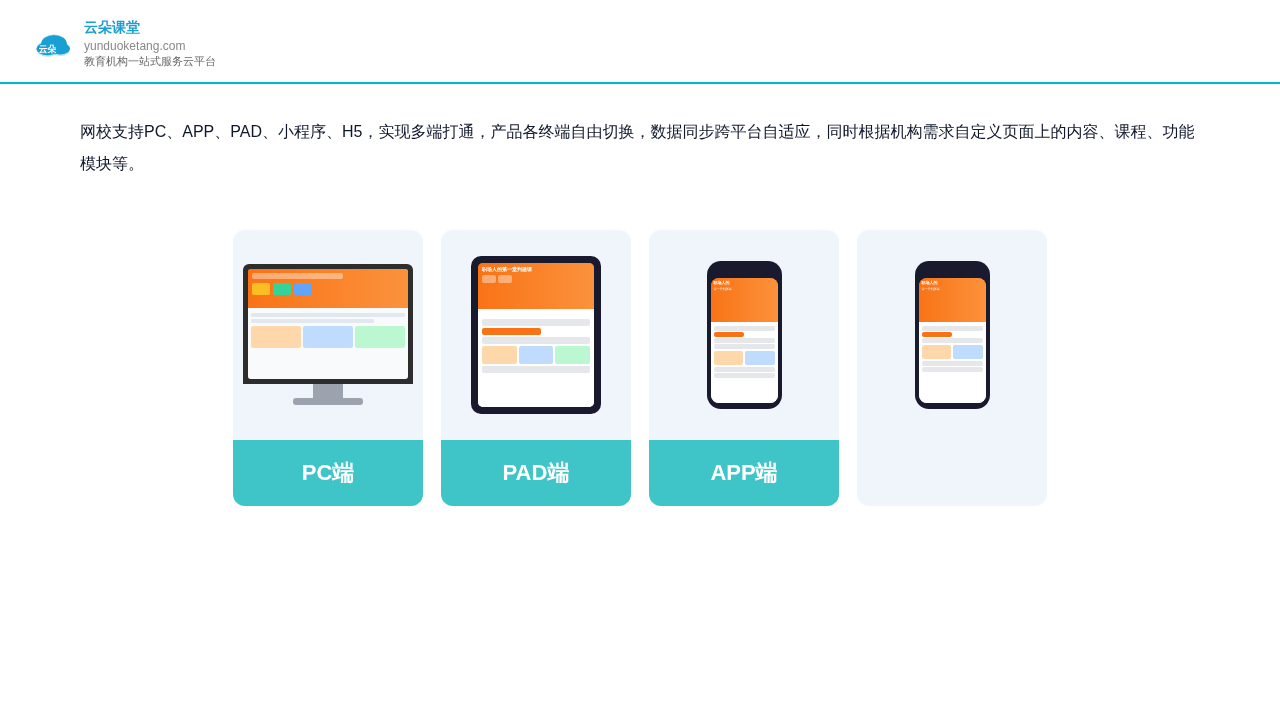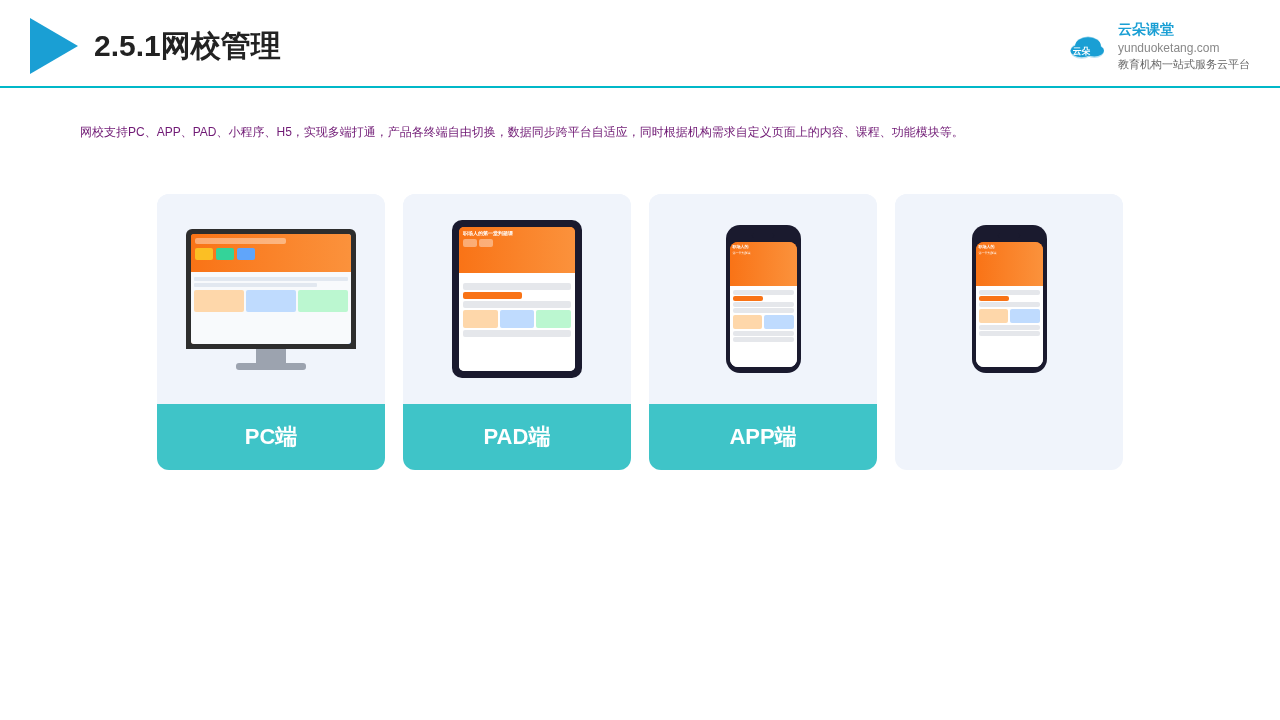--- a/index.html
+++ b/index.html
@@ -60,38 +60,38 @@
     }
     .brand-name {
       font-size: 14px;
       font-weight: bold;
       color: #1a9fd4;
     }
 
     
     .description {
       padding: 32px 80px 20px 80px;
-      font-size: 12px;
-      color: #701a75;
+      font-size: 16px;
+      color: #0f172a;
       line-height: 2;
     }
 
     
     .cards-container {
       display: flex;
       justify-content: center;
       gap: 18px;
       padding: 20px 60px;
       margin-top: 10px;
     }
 
     .card {
       background: #f0f4fb;
       border-radius: 12px;
-      width: 228px;
+      width: 190px;
       overflow: hidden;
       display: flex;
       flex-direction: column;
     }
 
     .card-image-area {
       height: 210px;
       display: flex;
       align-items: center;
       justify-content: center;
@@ -252,24 +252,20 @@
       border-radius: 8px;
       overflow: hidden;
       background: linear-gradient(180deg, #f97316 0%, #fb923c 35%, #fff 36%);
       position: relative;
     }
   </style>
 </head>
 <body>
 
 <div class="header">
-  <div class="header-left">
-    <div class="logo-triangle"></div>
-    <h1 class="page-title">2.5.1网校管理</h1>
-  </div>
   <div class="header-right">
     <div class="brand-logo">
       <svg class="cloud-icon" viewBox="0 0 56 40" fill="none" xmlns="http://www.w3.org/2000/svg">
         <ellipse cx="20" cy="26" rx="14" ry="10" fill="#1a9fd4" opacity="0.3"></ellipse>
         <ellipse cx="36" cy="26" rx="12" ry="9" fill="#1a9fd4" opacity="0.3"></ellipse>
         <ellipse cx="28" cy="20" rx="16" ry="12" fill="#1a9fd4" opacity="0.5"></ellipse>
         <ellipse cx="20" cy="26" rx="14" ry="8" fill="#1a9fd4"></ellipse>
         <ellipse cx="36" cy="26" rx="12" ry="7" fill="#1a9fd4"></ellipse>
         <ellipse cx="28" cy="20" rx="16" ry="11" fill="#1a9fd4"></ellipse>
         <text x="20" y="30" font-size="11" fill="white" font-weight="bold" text-anchor="middle" font-family="Arial">云朵</text>

